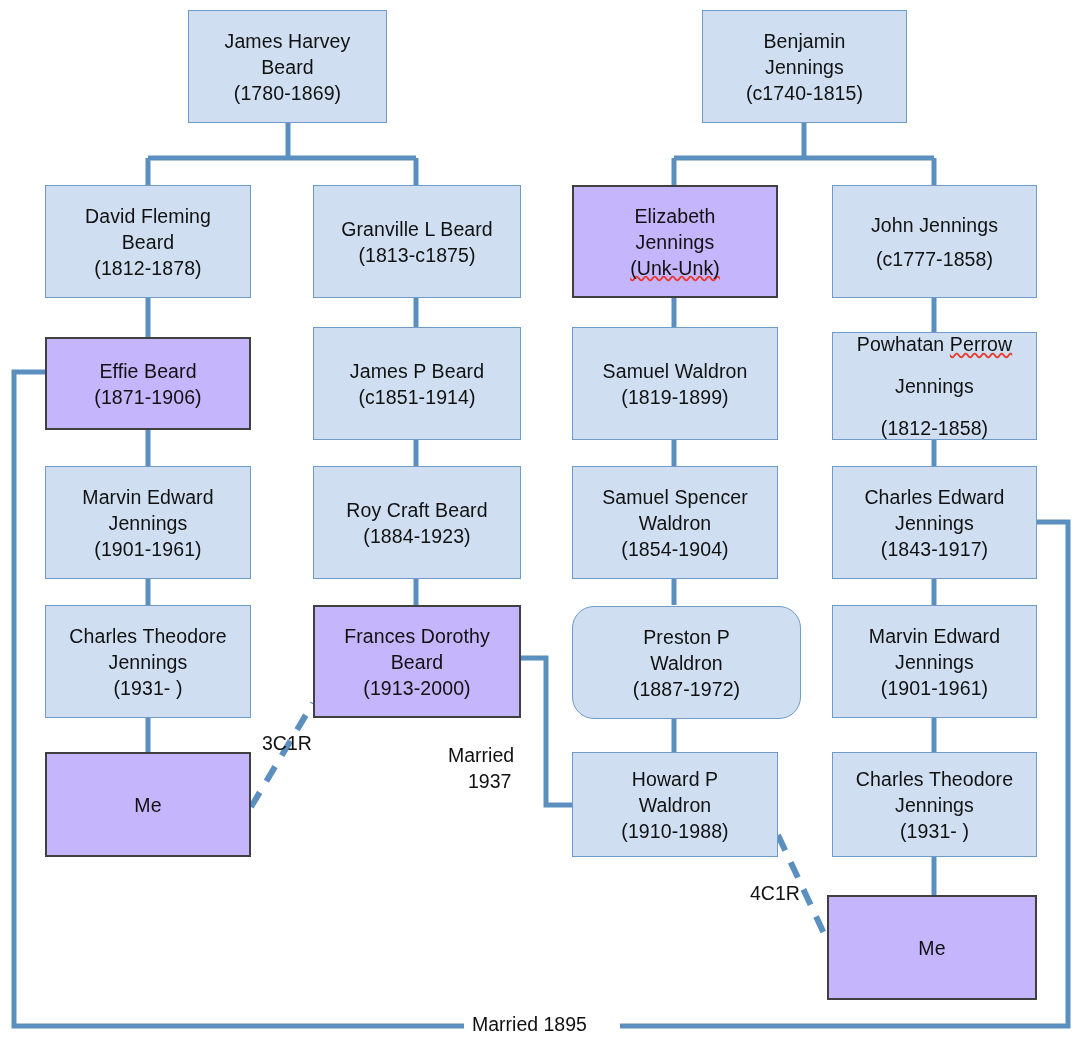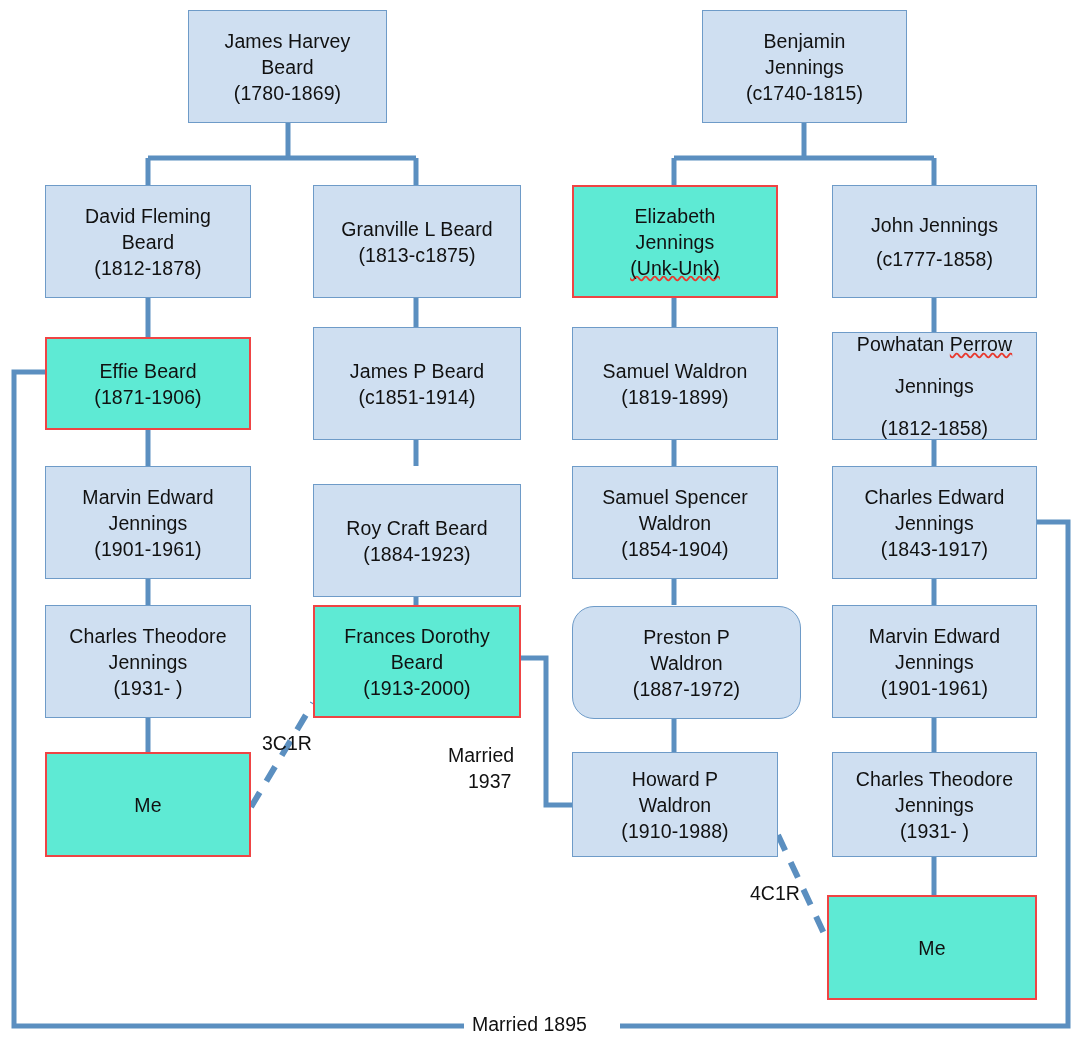--- a/index.html
+++ b/index.html
@@ -37,22 +37,22 @@
     line-height: 26px;
     color: #111111;
     letter-spacing: 0.1px;
     z-index: 5;
   }
   .node.blue {
     background: #cfdff1;
     border: 1.6px solid #6e9bc8;
   }
   .node.pink {
-    background: #5eead4;
-    border: 2px solid #ef4444;
+    background: #c4b5fd;
+    border: 2px solid #404040;
   }
   .node .ln { display: block; white-space: nowrap; }
   .sq {
     text-decoration: underline wavy #e8392e;
     text-decoration-skip-ink: none;
     text-underline-offset: 1px;
   }
   .edge-label {
     position: absolute;
     font-size: 19.5px;
@@ -159,21 +159,21 @@
       <div class="node blue" style="left: 832px; top: 332px; width: 205px; height: 108px; gap: 16px;">
         <span class="ln">Powhatan <span class="sq">Perrow</span></span>
         <span class="ln">Jennings</span>
         <span class="ln">(1812-1858)</span>
       </div>
       <div class="node blue" style="left: 45px; top: 466px; width: 206px; height: 113px;">
         <span class="ln">Marvin Edward</span>
         <span class="ln">Jennings</span>
         <span class="ln">(1901-1961)</span>
       </div>
-      <div class="node blue" style="left: 313px; top: 466px; width: 208px; height: 113px; margin-top: 18px;">
+      <div class="node blue" style="left: 313px; top: 466px; width: 208px; height: 113px;">
         <span class="ln">Roy Craft Beard</span>
         <span class="ln">(1884-1923)</span>
       </div>
       <div class="node blue" style="left: 572px; top: 466px; width: 206px; height: 113px;">
         <span class="ln">Samuel Spencer</span>
         <span class="ln">Waldron</span>
         <span class="ln">(1854-1904)</span>
       </div>
       <div class="node blue" style="left: 832px; top: 466px; width: 205px; height: 113px;">
         <span class="ln">Charles Edward</span>

